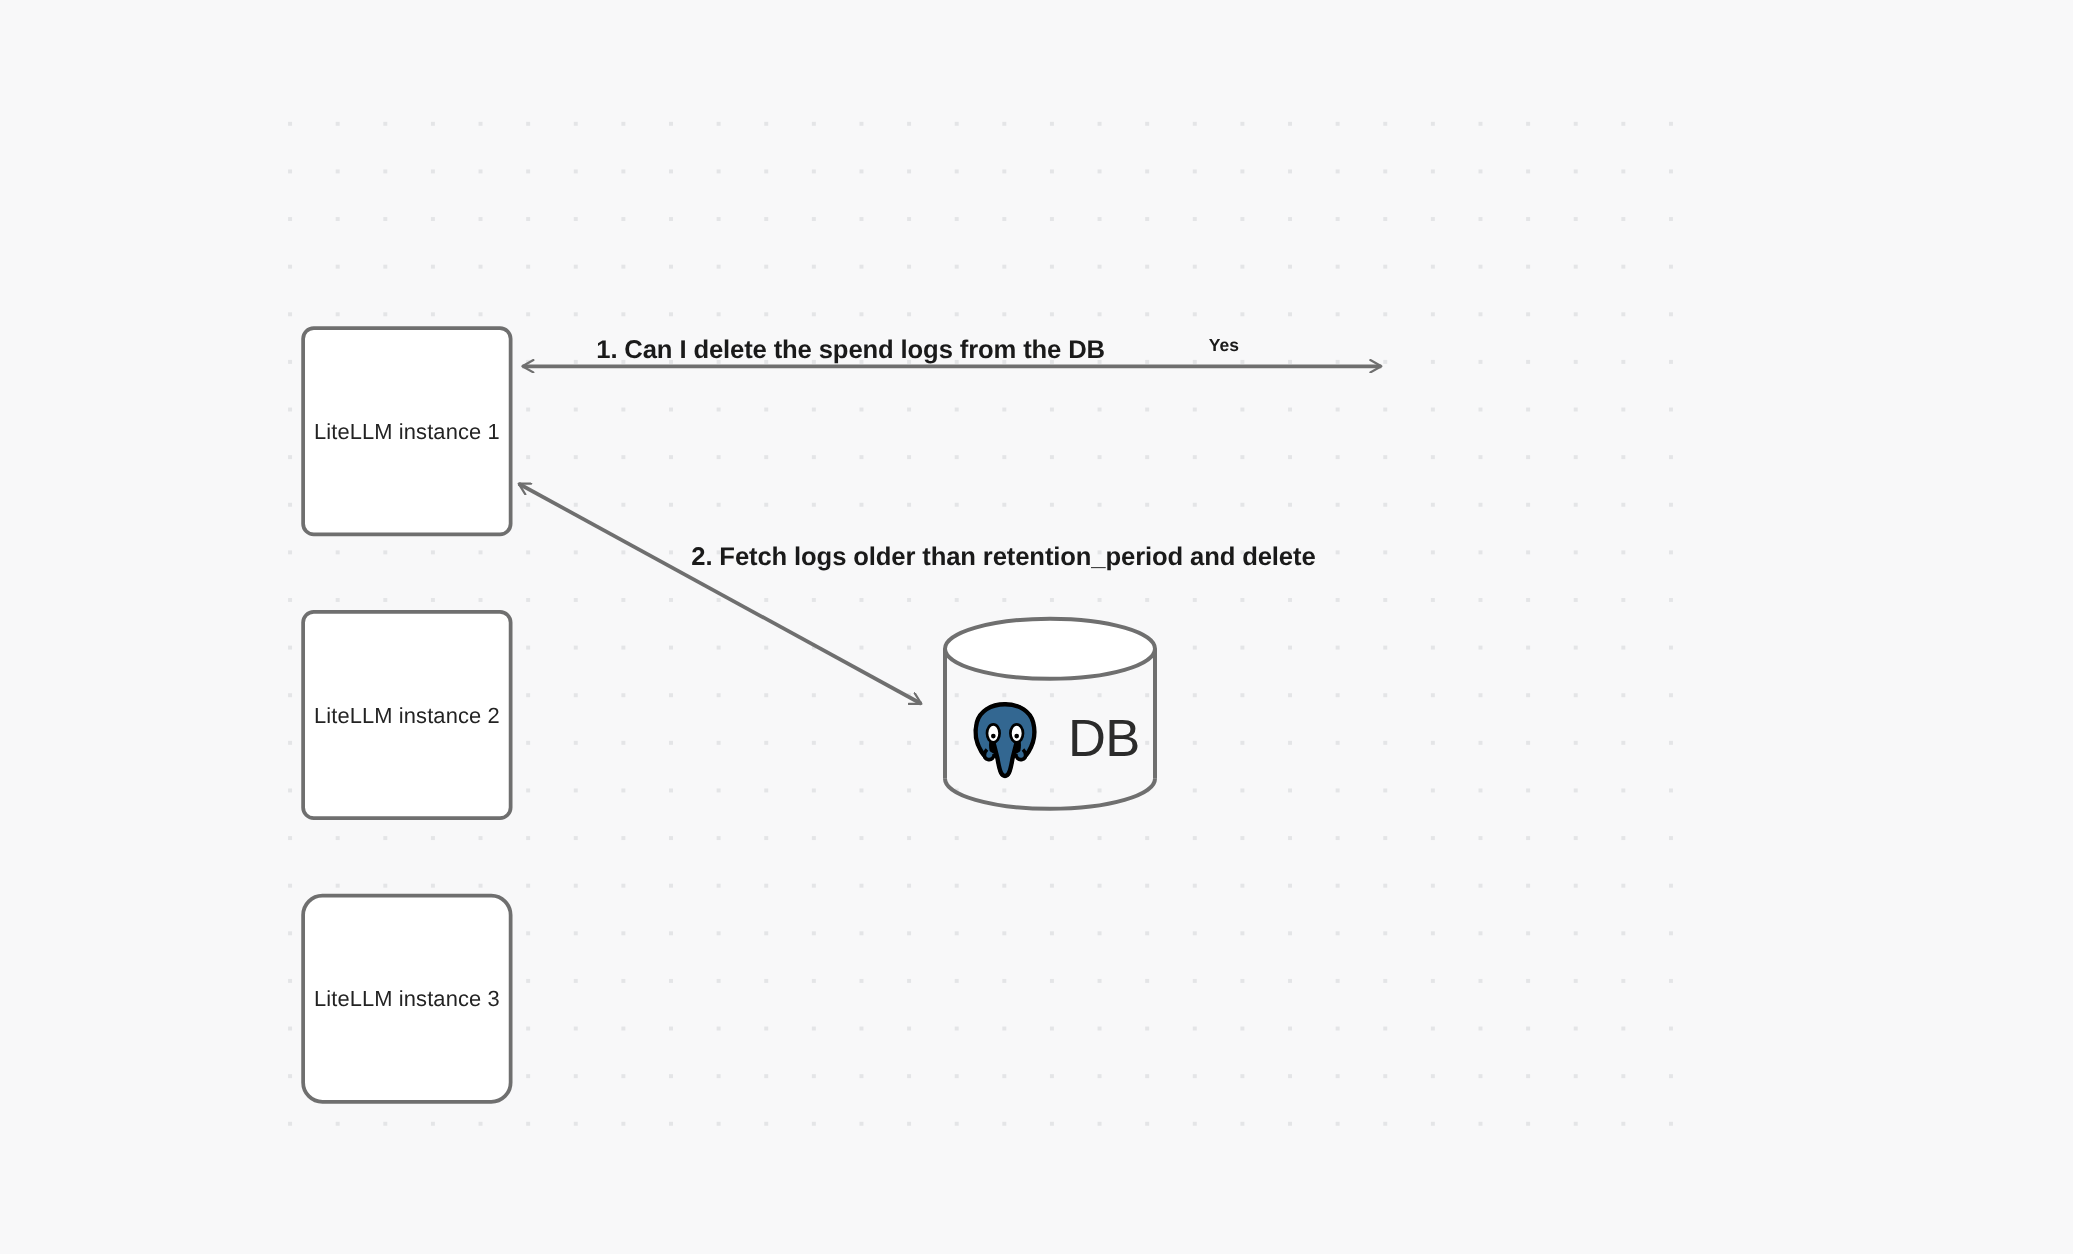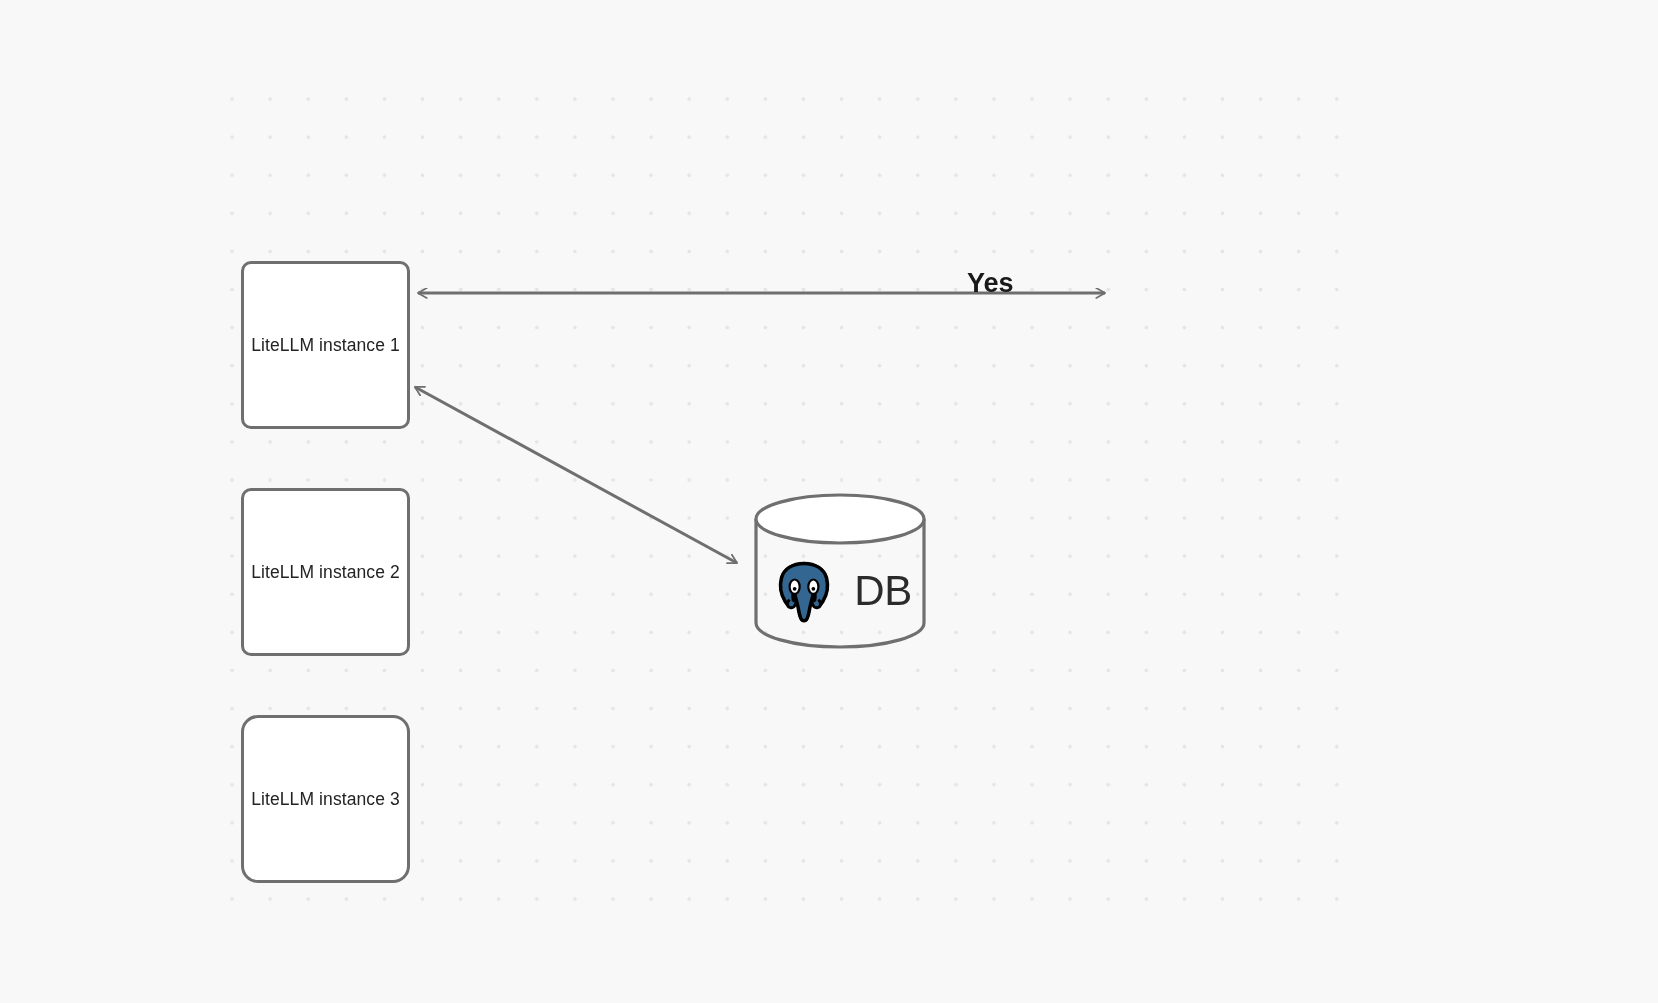--- a/index.html
+++ b/index.html
@@ -139,21 +139,21 @@
   }
   #label-step1 {
     left: 477px;
     top: 268px;
     font-size: 20.5px;
     letter-spacing: -0.1px;
   }
   #label-yes {
     left: 967px;
     top: 268px;
-    font-size: 27px;
+    font-size: 14px;
   }
   #label-step2 {
     left: 553px;
     top: 434px;
     font-size: 20.5px;
     letter-spacing: -0.1px;
   }
 </style>
 </head>
 <body>
@@ -214,17 +214,19 @@
             <circle cx="63" cy="47" r="2.6"></circle>
           </g>
           <path d="M30 62 C26 66 26 72 31 73 C35 74 38 71 38 67" fill="#336791" stroke="#000000" stroke-width="4" stroke-linejoin="round"></path>
           <path d="M70 62 C74 66 74 72 69 73 C65 74 62 71 62 67" fill="#336791" stroke="#000000" stroke-width="4" stroke-linejoin="round"></path>
         </svg>
       </div>
       <span id="db-text">DB</span>
     </div>
   </div>
 
+  <div class="edge-label" id="label-step1">1.  Can I delete the spend logs from the DB</div>
 
   <div class="edge-label" id="label-yes">Yes</div>
 
+  <div class="edge-label" id="label-step2">2.  Fetch logs older than retention_period and delete</div>
 
 </div>
 
 </body></html>

